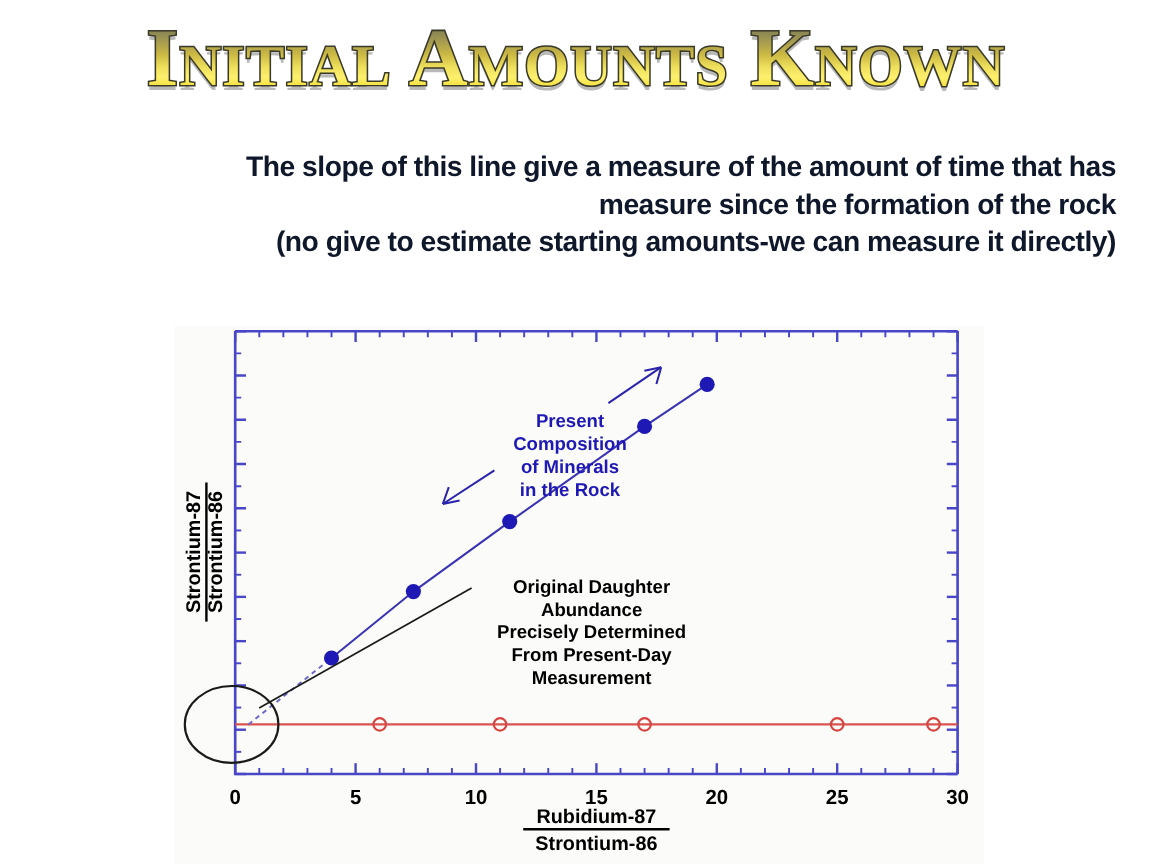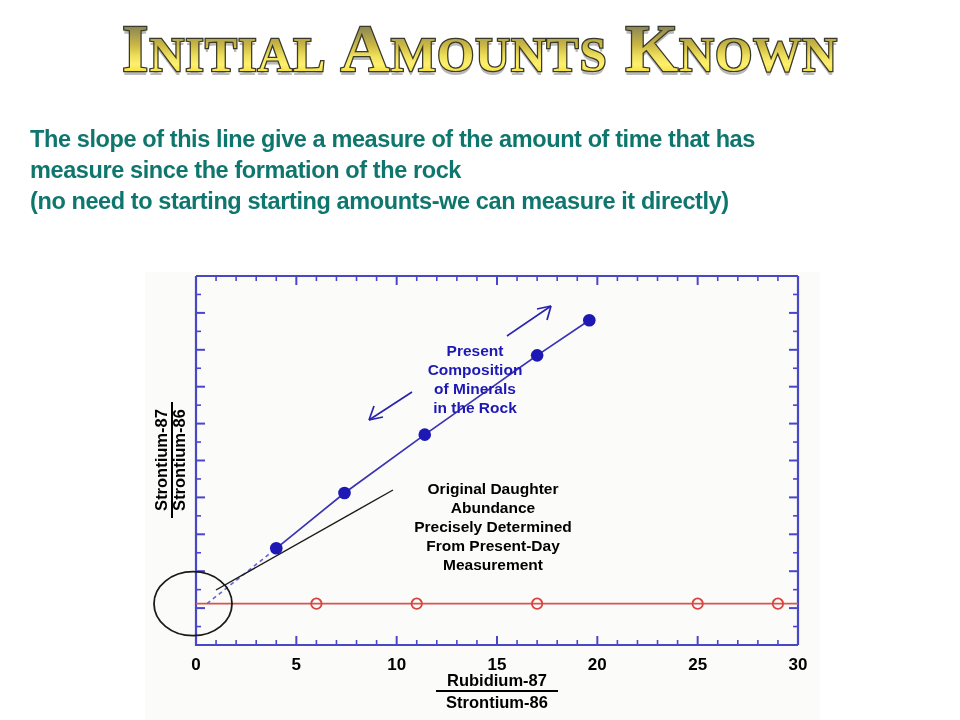--- a/index.html
+++ b/index.html
@@ -78,26 +78,26 @@
     z-index: 2;
   }
   #slide-title { z-index: 3; }
 
   
   #body-text {
     position: absolute;
     left: 30px;
     top: 124px;
     width: 900px;
-    text-align: left;
+    text-align: right;
     font-family: "Liberation Sans", sans-serif;
     font-weight: bold;
     font-size: 23.5px;
     line-height: 31px;
-    color: #0f766e;
+    color: #0f172a;
     letter-spacing: -0.4px;
   }
   #body-text .ln { display: block; white-space: nowrap; }
 
   
   #figure-panel {
     position: absolute;
     left: 145px;
     top: 272px;
     width: 675px;
@@ -155,21 +155,21 @@
 </head>
 <body>
 
 <div id="slide-title-shadow">Initial Amounts Known</div>
 <div id="slide-title-outline">Initial Amounts Known</div>
 <div id="slide-title">Initial Amounts Known</div>
 
 <div id="body-text">
   <span class="ln">The slope of this line give a measure of the amount of time that has</span>
   <span class="ln">measure since the formation of the rock</span>
-  <span class="ln">(no need to starting starting amounts-we can measure it directly)</span>
+  <span class="ln">(no give to estimate starting amounts-we can measure it directly)</span>
 </div>
 
 <div id="figure-panel">
   <svg id="figure-svg" width="675" height="448" viewBox="0 0 675 448">
 
     <g>
       <path class="axis-line" d="M51,4 L51,373 L653,373"></path>
       <path class="axis-line" d="M51,4 L653,4"></path>
       <path class="axis-line" d="M653,4 L653,373"></path>
     </g>

